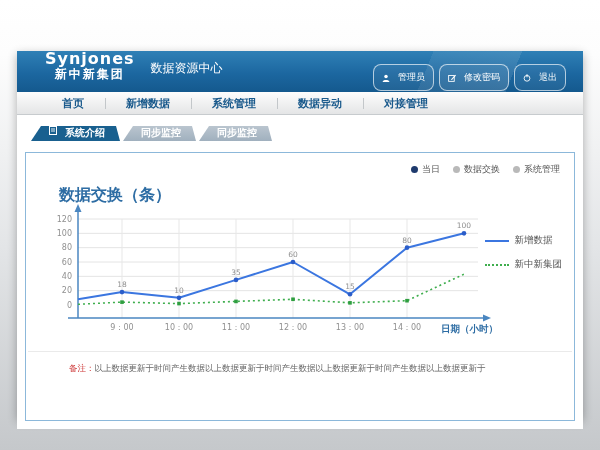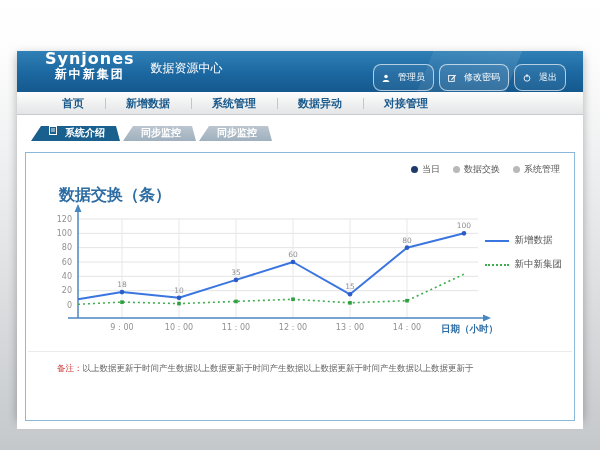--- a/index.html
+++ b/index.html
@@ -52,21 +52,21 @@
   .ylabel { position:absolute; left:33px; top:32px; font-size:16px; font-weight:bold; color:#2e6da4; }
   .chart-svg { position:absolute; left:27px; top:48px; }
 
   .side-legend { position:absolute; right:12px; top:81px; }
   .legend-item { display:flex; align-items:center; gap:6px; font-size:9.5px; color:#555; margin-bottom:11px; cursor:default; }
   .swatch { width:24px; height:0; }
   .swatch.solid  { border-top:2px solid #3b76e0; }
   .swatch.dotted { border-top:2px dotted #3fae4e; }
 
   .divider { position:absolute; left:2px; right:2px; top:198px; border-top:1px solid #eaeaea; }
-  .note { position:absolute; left:31px; top:209px; right:20px; font-size:8.5px; color:#666; line-height:1.5; }
+  .note { position:absolute; left:43px; top:209px; right:20px; font-size:8.5px; color:#666; line-height:1.5; }
   .note .note-prefix { color:#cc3333; }
 </style>
 </head>
 <body>
 
 <div class="window">
 
   <div class="hdr">
     <div class="logo">
       <div class="logo-en">Synjones</div>

